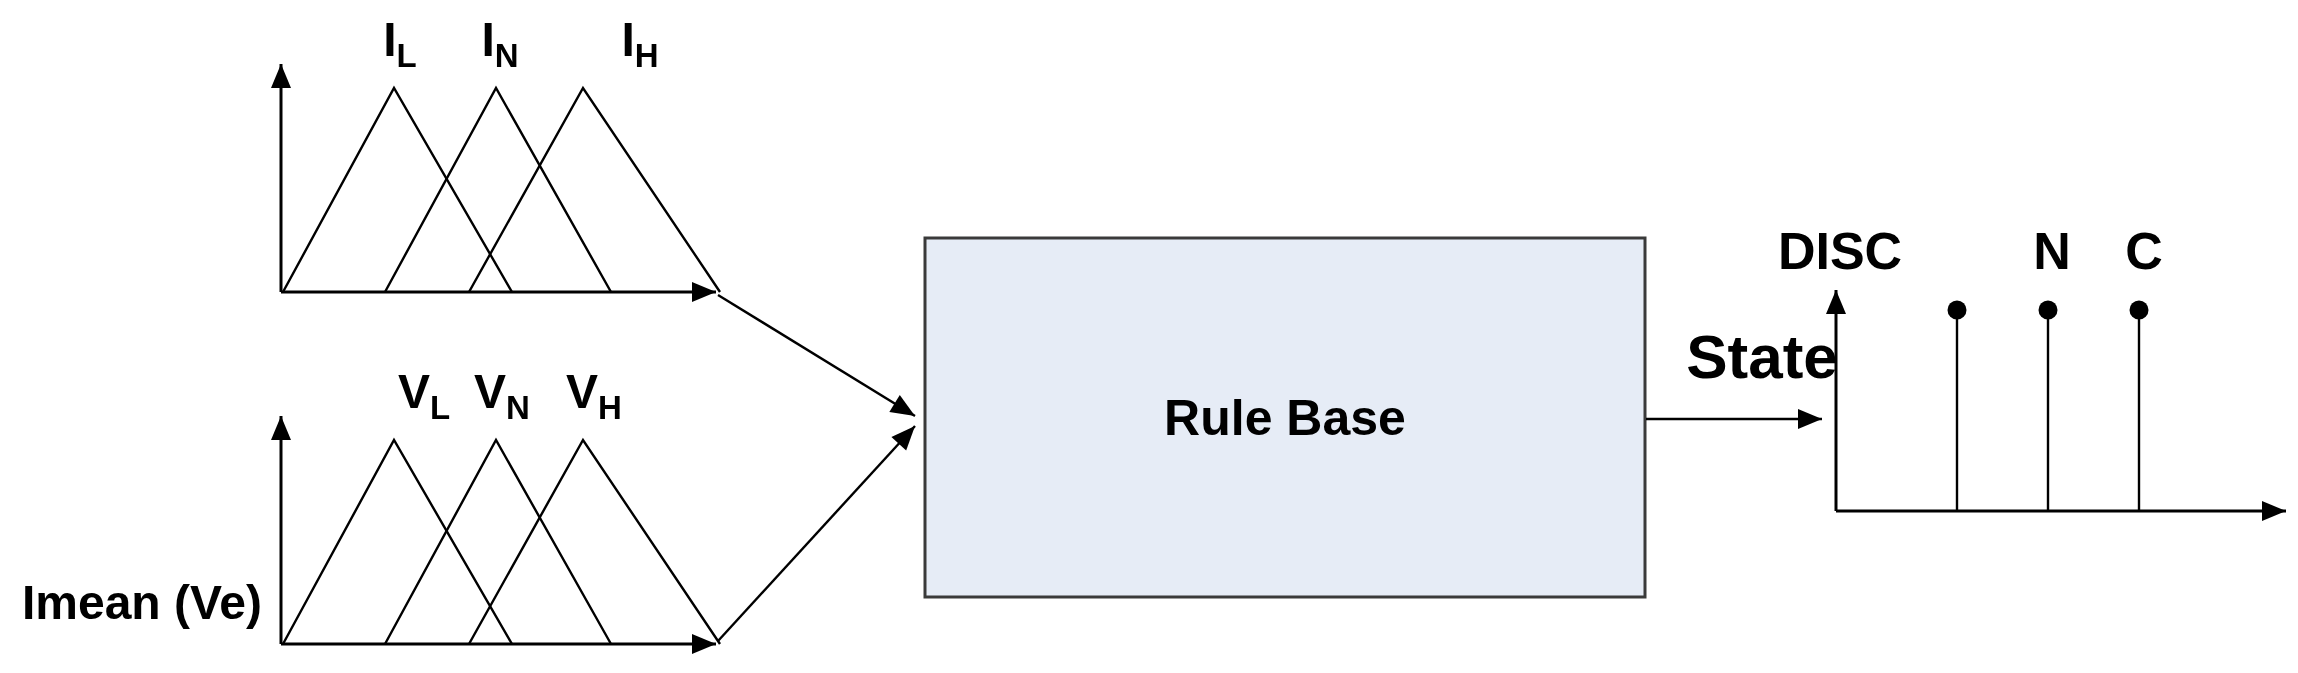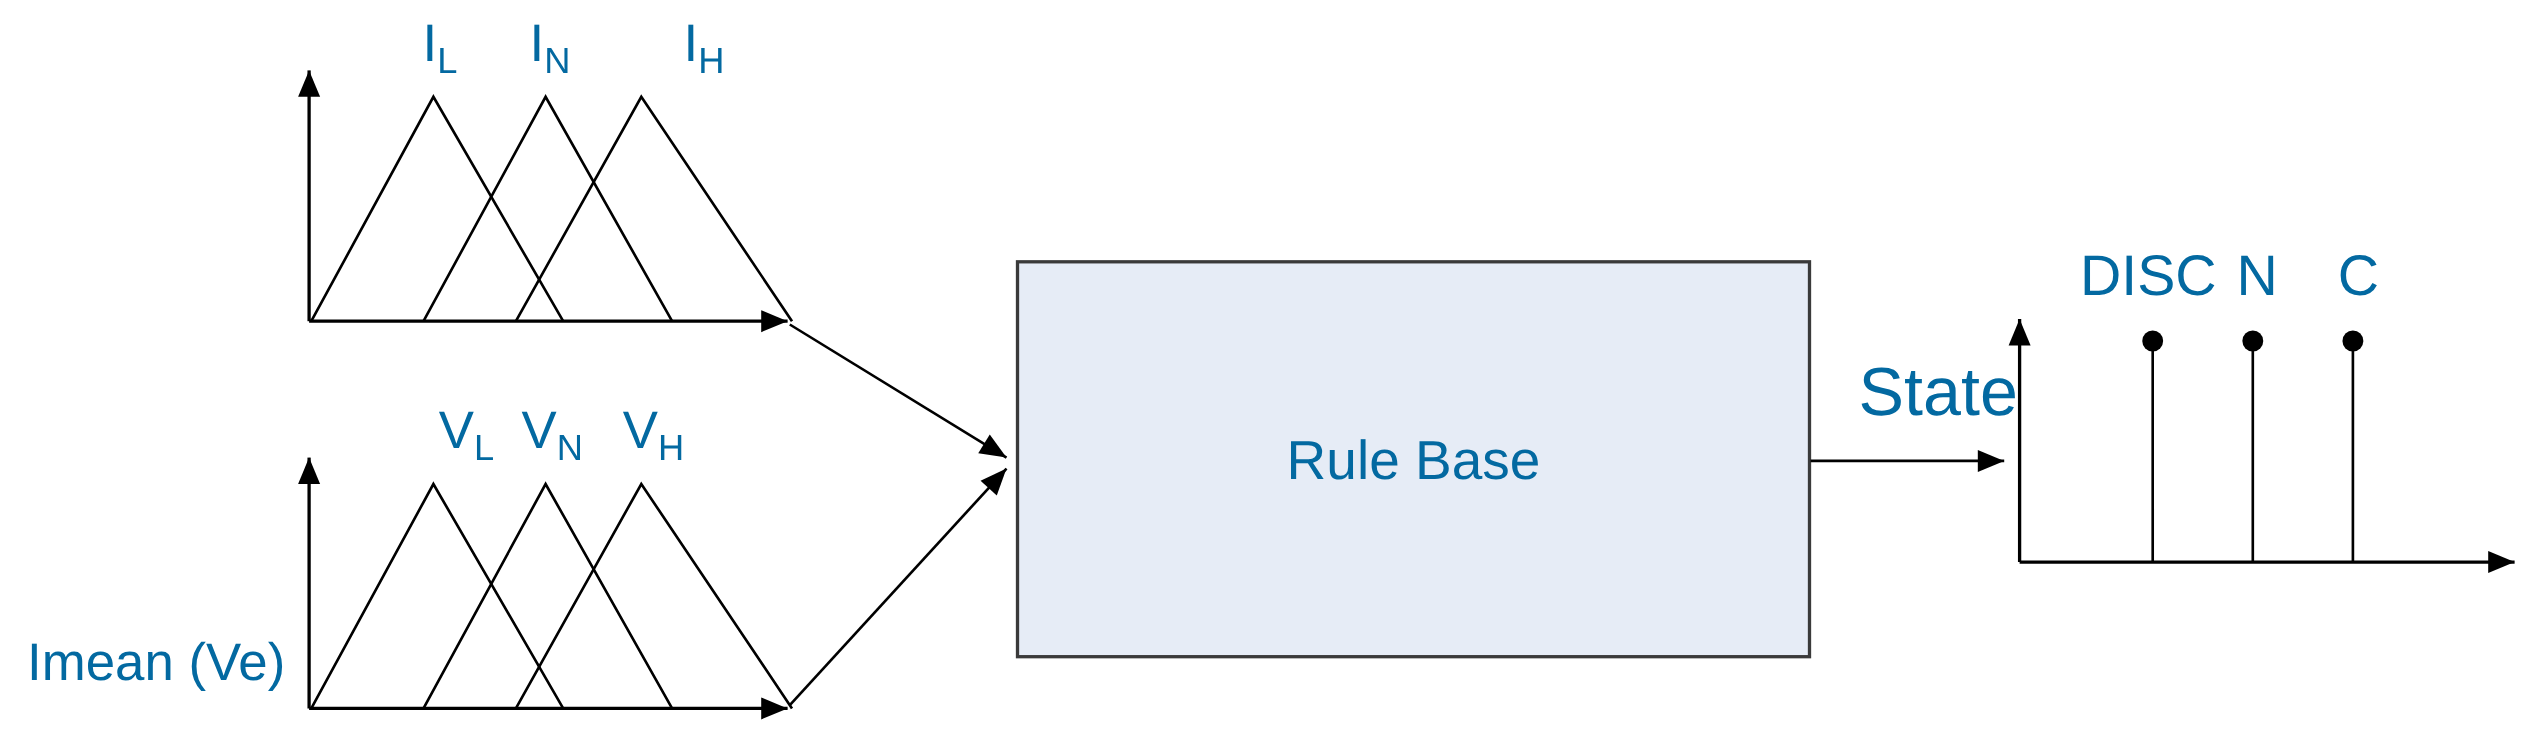--- a/index.html
+++ b/index.html
@@ -3,21 +3,21 @@
 <meta charset="utf-8">
 <style>
   html,body{margin:0;padding:0;background:#ffffff;}
   .canvas{
     position:relative;width:2298px;height:673px;background:#ffffff;
     font-family:"Liberation Sans", sans-serif;color:#000;overflow:hidden;
   }
   .layer{position:absolute;left:0;top:0;}
   .lbl{
     position:absolute;transform:translate(-50%,-50%);
-    font-size:48px;line-height:1;white-space:nowrap;color:#0369a1;
+    font-size:48px;line-height:1;white-space:nowrap;color:#000000;font-weight:bold;
   }
   .mf-label{font-size:48px;}
   .mf-label .sub{font-size:33px;vertical-align:-11px;letter-spacing:0;}
   .rule-base-label{font-size:50px;}
   .state-label{font-size:62px;}
   .singleton-label{font-size:52px;}
 </style>
 </head>
 <body>
 
@@ -73,17 +73,17 @@
   <div class="lbl" style="left:142px;top:603px;">Imean (Ve)</div>
 
   <div class="lbl mf-label" style="left:424px;top:396px;"><span>V</span><span class="sub">L</span></div>
   <div class="lbl mf-label" style="left:502px;top:396px;"><span>V</span><span class="sub">N</span></div>
   <div class="lbl mf-label" style="left:594px;top:396px;"><span>V</span><span class="sub">H</span></div>
 
   <div class="lbl rule-base-label" style="left:1285px;top:418px;">Rule Base</div>
 
   <div class="lbl state-label" style="left:1762px;top:357px;">State</div>
 
-  <div class="lbl singleton-label" style="left:1953px;top:251px;">DISC</div>
+  <div class="lbl singleton-label" style="left:1840px;top:251px;">DISC</div>
   <div class="lbl singleton-label" style="left:2052px;top:251px;">N</div>
   <div class="lbl singleton-label" style="left:2144px;top:251px;">C</div>
 
 </div>
 
 </body></html>

